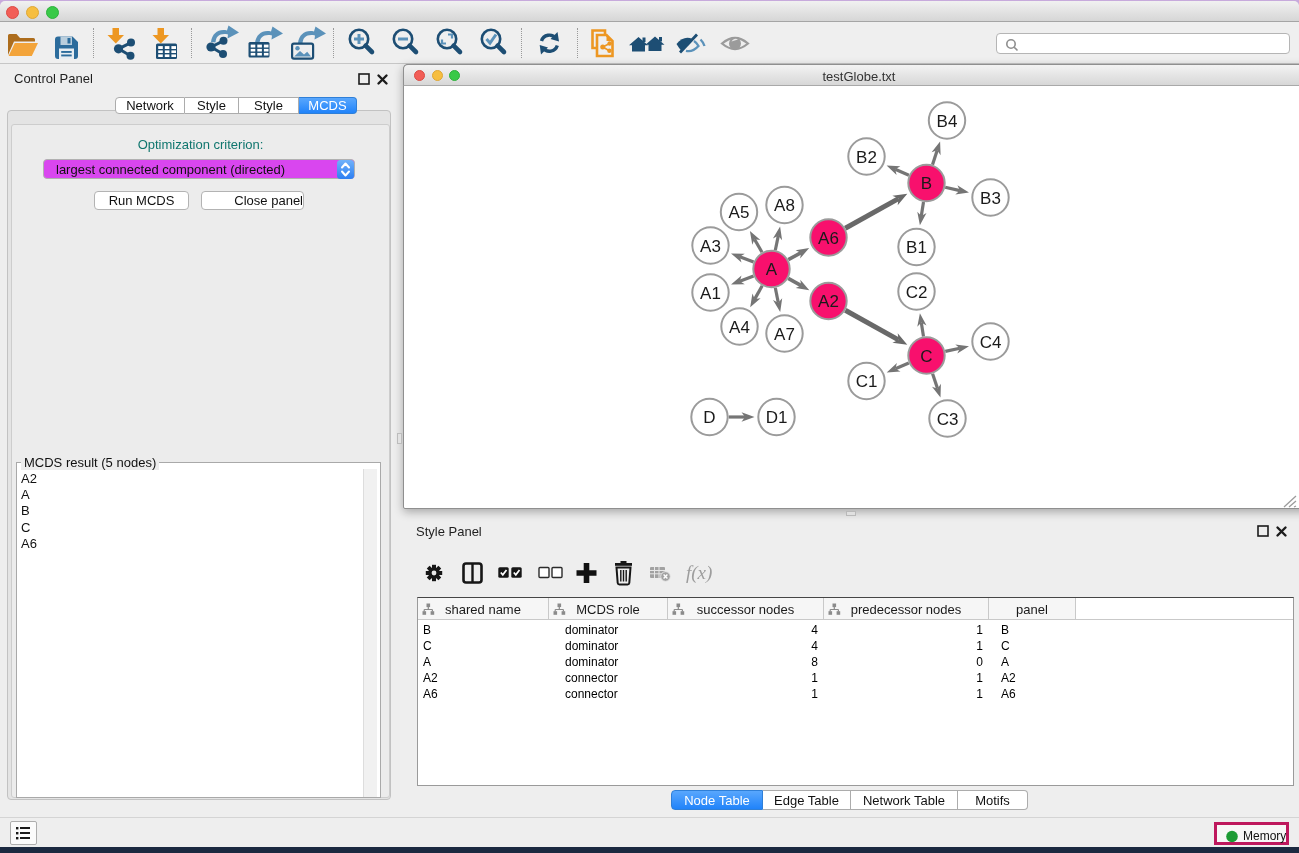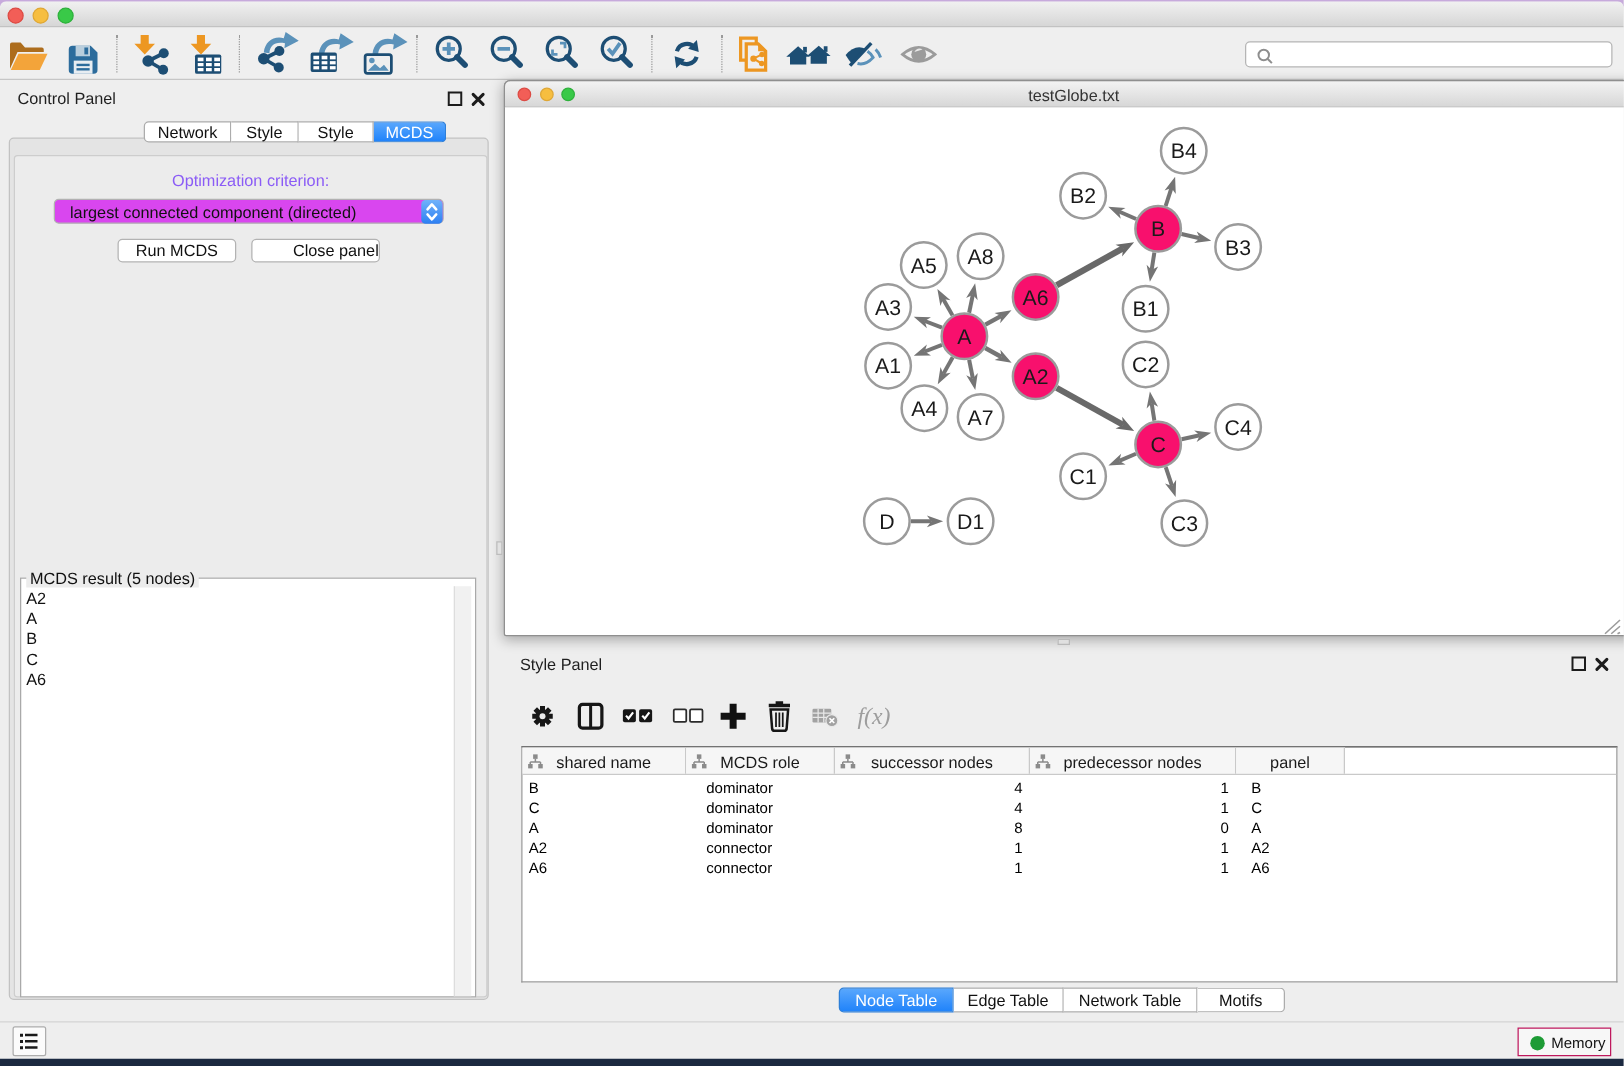--- a/index.html
+++ b/index.html
@@ -15,21 +15,21 @@
 #search { position:absolute; left:996px; top:11px; width:294px; height:21px; background:#fff; border:1px solid #b5b5b5; border-radius:4px; }
 
 #cp-title { left:14px; top:71px; font-size:13px; color:#1f1f1f; }
 #cp-outer { left:7px; top:110px; width:384px; height:690px; background:#e4e4e4; border:1px solid #c2c2c2; border-radius:4px; }
 #cp-inner { left:11px; top:124px; width:379px; height:674px; background:#ececec; border:1px solid #cdcdcd; border-radius:3px; }
 .tabrow { position:absolute; display:flex; }
 .tab { height:17px; font-size:13px; color:#111; background:#fff; border:1px solid #acacac; border-left:none; text-align:center; line-height:16px; }
 .tab.first { border-left:1px solid #acacac; border-radius:4px 0 0 4px; }
 .tab.last { border-radius:0 4px 4px 0; }
 .tab.sel { background:linear-gradient(#59a7fd,#2083fa); color:#fff; border-color:#2e7fd8; }
-#optlabel { left:11px; top:137px; width:379px; text-align:center; font-size:13px; color:#8b5cf6; }
+#optlabel { left:11px; top:137px; width:379px; text-align:center; font-size:13px; color:#0f766e; }
 #dropdown { left:43px; top:159px; width:312px; height:20px; background:#d946ef; border:1px solid #b1b1b1; border-radius:4px; }
 #dropdown .txt { position:absolute; left:12px; top:2px; font-size:13px; color:#111; }
 #dropdown .spin { position:absolute; right:0px; top:0px; width:17px; height:18.5px; border-radius:3.5px; background:linear-gradient(#70b2fa,#2d7ff2); }
 .btn { position:absolute; height:19px; background:#fff; border:1px solid #b3b3b3; border-radius:4px; font-size:13px; color:#111; text-align:center; line-height:17px; }
 #fieldset { left:16px; top:462px; width:365px; height:336px; border:1px solid #a9a9a9; background:#fff; }
 #legend { left:21px; top:455px; background:#ececec; font-size:13px; color:#111; padding:0 3px; }
 #mcdslist { left:21px; top:471px; font-size:13px; color:#111; line-height:16.2px; }
 #scrolltrack { left:363px; top:469px; width:14px; height:328px; background:#f1f1f1; border-left:1px solid #dddddd; }
 
 #netwin { left:403px; top:64px; width:911px; height:445px; background:#fff; border:1px solid #8f8f8f; border-radius:5px 5px 2px 2px; box-shadow:0 3px 10px rgba(0,0,0,0.3); }
@@ -39,21 +39,21 @@
 #tp-title { left:416px; top:524px; font-size:13px; color:#1f1f1f; }
 #tablebox { left:417px; top:597px; width:877px; height:189px; background:#fff; border:1px solid #9a9a9a; border-top:1px solid #454545; }
 .hcell { position:absolute; top:0; height:21px; border-right:1px solid #c9c9c9; background:#f6f6f6; }
 .hlabel { position:absolute; top:4px; width:100%; text-align:center; font-size:13px; color:#1a1a1a; }
 .trow { position:absolute; font-size:12px; color:#000; height:16.1px; }
 .tcell { position:absolute; top:1px; }
 
 #bottabs { left:671px; top:790px; }
 #bottabs .tab { height:20px; line-height:19px; }
 #statusbar { left:0; top:817px; width:1299px; height:30px; background:#eeeeee; border-top:1px solid #d4d4d4; }
-#membtn { left:1214px; top:822px; width:75px; height:23px; background:#f7f7f7; border:1px solid #be185d; font-size:12px; color:#111; }
+#membtn { left:1214px; top:822px; width:75px; height:23px; background:#f7f7f7; border:3px solid #be185d; font-size:12px; color:#111; }
 #listbtn { left:10px; top:821px; width:27px; height:24px; background:#fbfbfb; border:1px solid #adadad; border-radius:2px; }
 #botstrip { left:0; top:847px; width:1299px; height:6px; background:#1b2940; }
 </style>
 </head>
 <body>
 <div id="topstrip" class="abs"></div>
 <div id="titlebar" class="abs">
   <div class="tl" style="left:6px;top:4.7px;width:13px;height:13px;background:#f25e57;border:1px solid #dc4b44;"></div>
   <div class="tl" style="left:26px;top:4.7px;width:13px;height:13px;background:#f6be40;border:1px solid #dfa735;"></div>
   <div class="tl" style="left:46px;top:4.7px;width:13px;height:13px;background:#39c948;border:1px solid #2eb13c;"></div>

